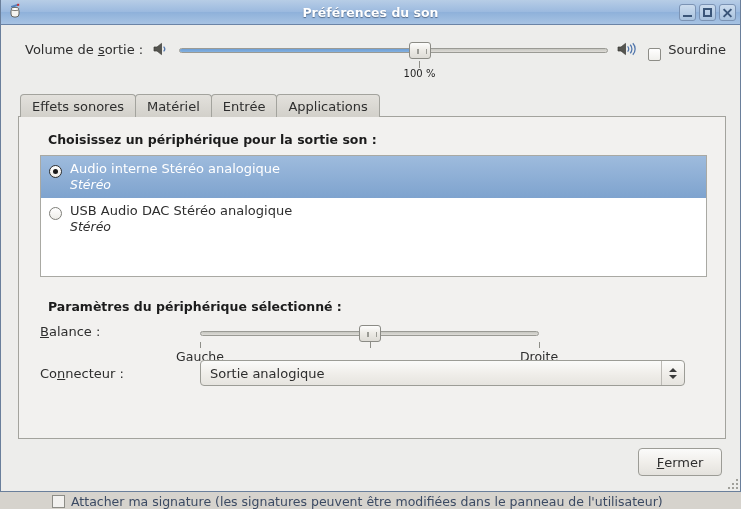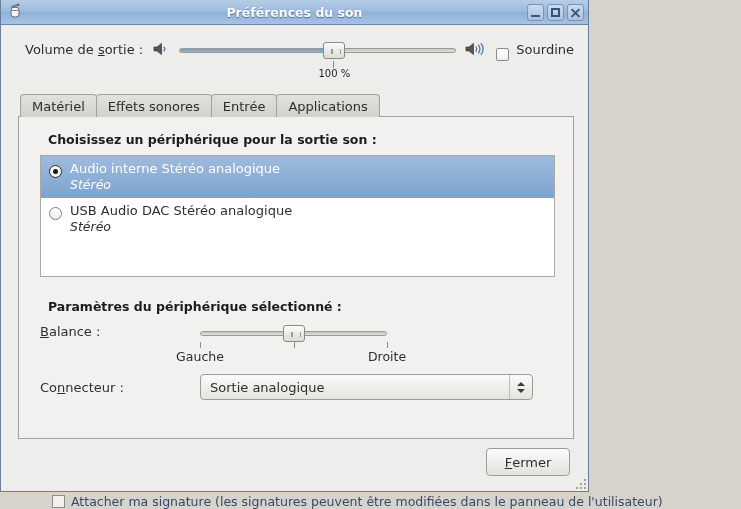--- a/index.html
+++ b/index.html
@@ -39,21 +39,21 @@
     width: 11px; height: 11px;
     border: 1px solid #8d8d87;
     background: #f2f1ef;
     flex: 0 0 auto;
   }
 
   
   #window {
     position: absolute;
     left: 0; top: 0;
-    width: 589px;
+    width: 741px;
     height: 492px;
     box-sizing: border-box;
     border: 1px solid #6a7f9b;
     border-top: none;
     background: #ededeb;
     display: flex;
     flex-direction: column;
   }
 
   
@@ -333,21 +333,21 @@
     top: 27px;
     font-size: 12.5px;
     transform: translateX(-50%);
     white-space: nowrap;
   }
 
   
   #connector-row {
     display: flex;
     align-items: center;
-    margin-top: 32px;
+    margin-top: 18px;
   }
   #connector-label {
     width: 160px;
     font-size: 13px;
     flex: 0 0 auto;
   }
   #connector-select {
     flex: 1 1 auto;
     height: 26px;
     border: 1px solid #9c9c96;
@@ -480,22 +480,22 @@
     </span>
 
     <span id="mute-wrap">
       <span class="chk"></span>
       <span>Sourdine</span>
     </span>
   </div>
 
   <div id="tabs-area">
     <div id="tabstrip">
+        <div class="tab">Effets sonores</div>
         <div class="tab">Matériel</div>
-        <div class="tab">Effets sonores</div>
         <div class="tab">Entrée</div>
         <div class="tab">Applications</div>
       </div>
 
     <div id="tab-panel">
 
       <div class="section-title">Choisissez un périphérique pour la sortie son :</div>
 
       <div id="device-list">
           <div class="device-row selected">

